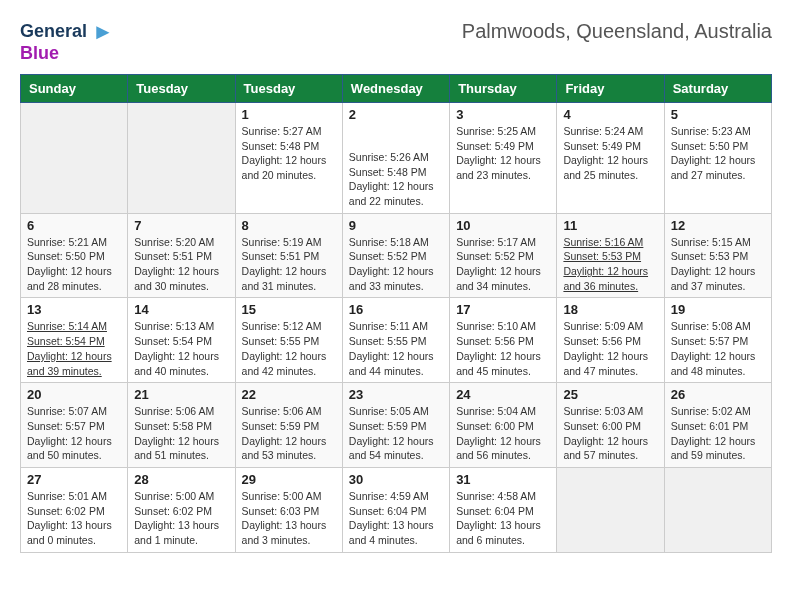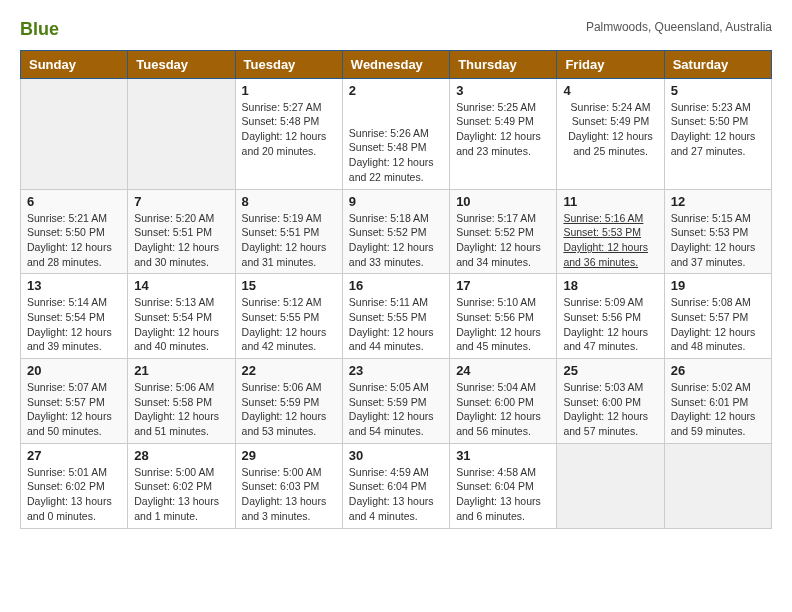--- a/index.html
+++ b/index.html
@@ -28,30 +28,30 @@
     }
     .title-block {
       text-align: right;
     }
     .month-title {
       font-size: 32px;
       font-weight: bold;
       color: #333;
     }
     .location-title {
-      font-size: 12px;
+      font-size: 20px;
       color: #555;
     }
     .calendar {
       width: 100%;
       border-collapse: collapse;
       font-size: 11px;
     }
     .calendar th {
-      background-color: #a16207;
+      background-color: #15803d;
       color: #fff;
       text-align: left;
       padding: 6px 8px;
       font-size: 13px;
       font-weight: bold;
       border: 1px solid #2a5a8a;
     }
     .calendar td {
       border: 1px solid #ccc;
       vertical-align: top;
@@ -79,21 +79,25 @@
       background: #f0f0f0 !important;
     }
   </style>
 </head>
 <body>
 
 <div class="header">
   <div class="logo">
     <div class="logo-wrapper">
       <div>
-        <div style="font-size:18px;font-weight:bold;color:#4d7c0f;line-height:1.1;">Blue</div>
+        <div style="font-size:18px;font-weight:bold;color:#1a3a5c;line-height:1.1;">
+          <span style="color:#1a3a5c;">General</span>
+          <span style="color:#4a9fd4;font-size:22px;vertical-align:middle;">►</span>
+        </div>
+        <div style="font-size:18px;font-weight:bold;color:#a21caf;line-height:1.1;">Blue</div>
       </div>
     </div>
   </div>
   <div class="title-block">
     <div class="location-title">Palmwoods, Queensland, Australia</div>
   </div>
 </div>
 
 <table class="calendar">
   <thead>
@@ -127,21 +131,21 @@
         </td>
         <td>
           <span class="day-num">3</span>
           <div class="day-info" style="white-space: pre-line;">Sunrise: 5:25 AM
 Sunset: 5:49 PM
 Daylight: 12 hours
 and 23 minutes.</div>
         </td>
         <td>
           <span class="day-num">4</span>
-          <div class="day-info" style="white-space: pre-line; text-align: center;">Sunrise: 5:24 AM
+          <div class="day-info" style="white-space: pre-line;">Sunrise: 5:24 AM
 Sunset: 5:49 PM
 Daylight: 12 hours
 and 25 minutes.</div>
         </td>
         <td>
           <span class="day-num">5</span>
           <div class="day-info" style="white-space: pre-line;">Sunrise: 5:23 AM
 Sunset: 5:50 PM
 Daylight: 12 hours
 and 27 minutes.</div>
@@ -194,21 +198,21 @@
           <span class="day-num">12</span>
           <div class="day-info" style="white-space: pre-line;">Sunrise: 5:15 AM
 Sunset: 5:53 PM
 Daylight: 12 hours
 and 37 minutes.</div>
         </td>
       </tr>
       <tr>
         <td>
           <span class="day-num">13</span>
-          <div class="day-info" style="white-space: pre-line;">Sunrise: 5:14 AM
+          <div class="day-info" style="white-space: pre-line; text-decoration: underline;">Sunrise: 5:14 AM
 Sunset: 5:54 PM
 Daylight: 12 hours
 and 39 minutes.</div>
         </td>
         <td>
           <span class="day-num">14</span>
           <div class="day-info" style="white-space: pre-line;">Sunrise: 5:13 AM
 Sunset: 5:54 PM
 Daylight: 12 hours
 and 40 minutes.</div>

